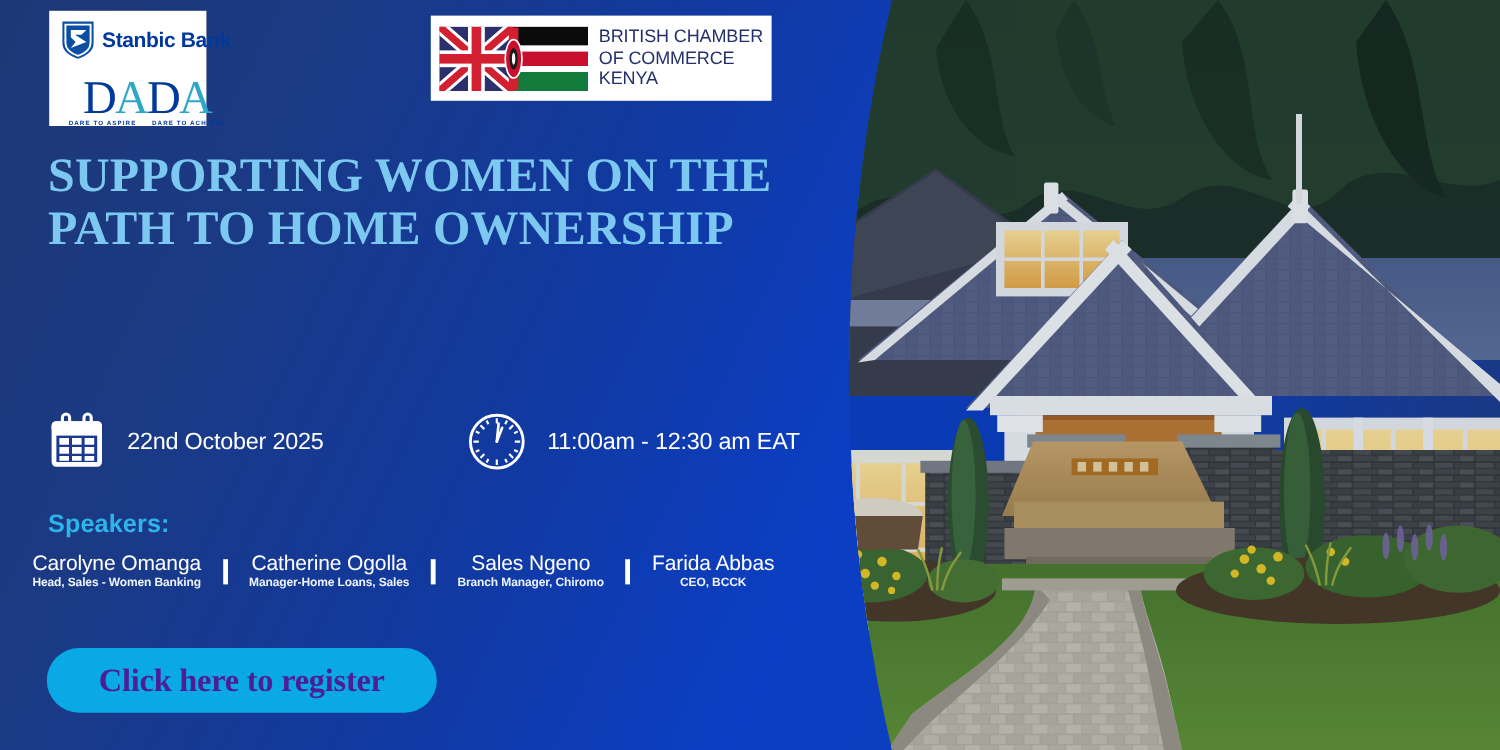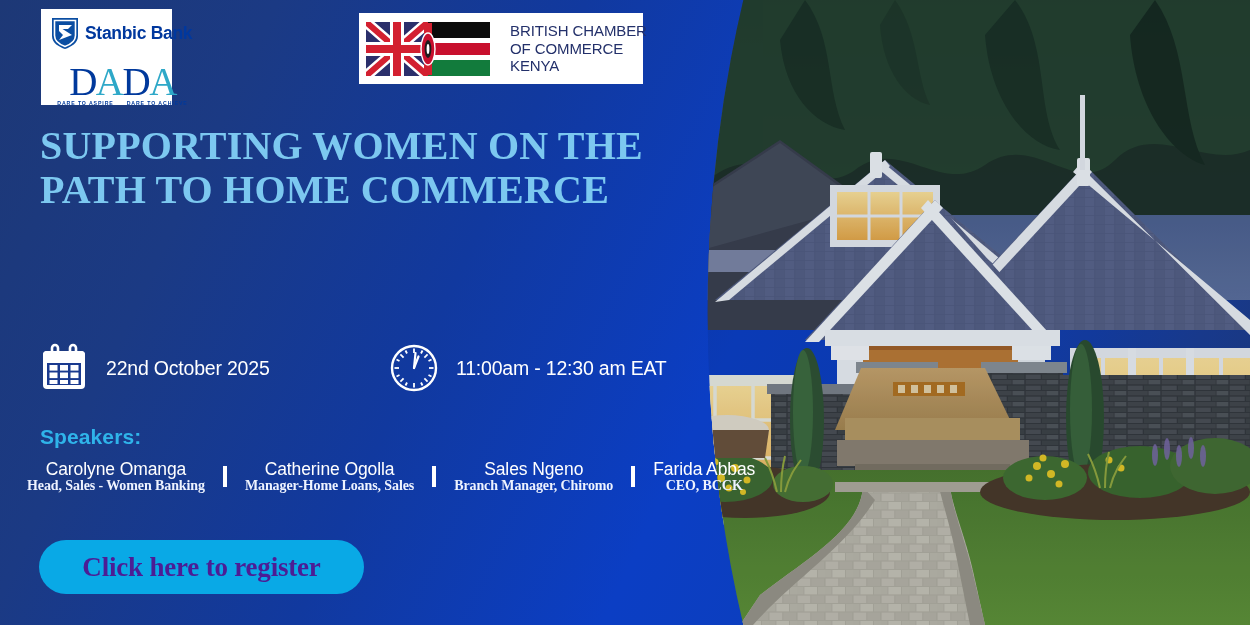--- a/index.html
+++ b/index.html
@@ -105,21 +105,21 @@
     align-items: center;
   }
   #bcck-flags {
     position: relative;
     width: 124px; height: 54px;
     margin-left: 7px;
     flex: 0 0 auto;
     overflow: hidden;
   }
   #bcck-text {
-    margin-left: 20px;
+    margin-left: 9px;
     font-family: "Liberation Sans", sans-serif;
     font-size: 15px;
     font-weight: normal;
     color: #23306a;
     line-height: 17.5px;
     letter-spacing: -0.1px;
     white-space: nowrap;
   }
 
   
@@ -192,22 +192,22 @@
   }
   .speaker-name {
     font-family: "Liberation Sans", sans-serif;
     font-size: 17.5px;
     color: #ffffff;
     line-height: 20px;
     white-space: nowrap;
     letter-spacing: -0.1px;
   }
   .speaker-role {
-    font-family: Liberation Serif, serif;
-    font-size: 14px;
+    font-family: Liberation Sans, sans-serif;
+    font-size: 10px;
     font-weight: bold;
     color: #eef3ff;
     line-height: 13px;
     white-space: nowrap;
     letter-spacing: -0.1px;
   }
   .speaker-divider {
     width: 4px; height: 21px;
     background: #ffffff;
     margin: 2px 9px 0 9px;
@@ -566,21 +566,21 @@
           <ellipse cx="62" cy="27" rx="1.4" ry="5" fill="#ffffff"></ellipse>
         </svg>
       </div>
       <div id="bcck-text">
         <div>BRITISH CHAMBER</div>
         <div>OF COMMERCE</div>
         <div>KENYA</div>
       </div>
     </div>
 
-    <div id="headline">SUPPORTING WOMEN ON THE PATH TO HOME COMMERCE</div>
+    <div id="headline">SUPPORTING WOMEN ON THE PATH TO HOME OWNERSHIP</div>
 
 
     <div id="meta-row">
       <div class="meta-item" id="meta-date">
         <span class="icon-box">
           <svg viewBox="0 0 52 52" width="52" height="52">
             <rect x="5" y="9" width="42" height="38" rx="4" fill="#ffffff"></rect>
             <rect x="5" y="9" width="42" height="10" rx="4" fill="#ffffff"></rect>
             <rect x="9" y="21" width="34" height="22" fill="#1a3a8f"></rect>
             <g fill="#ffffff">

